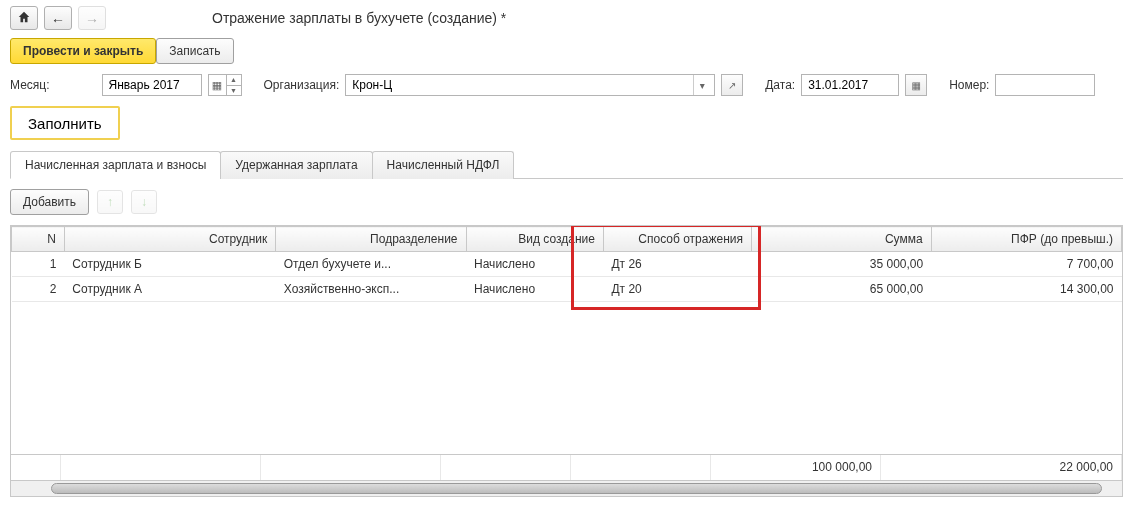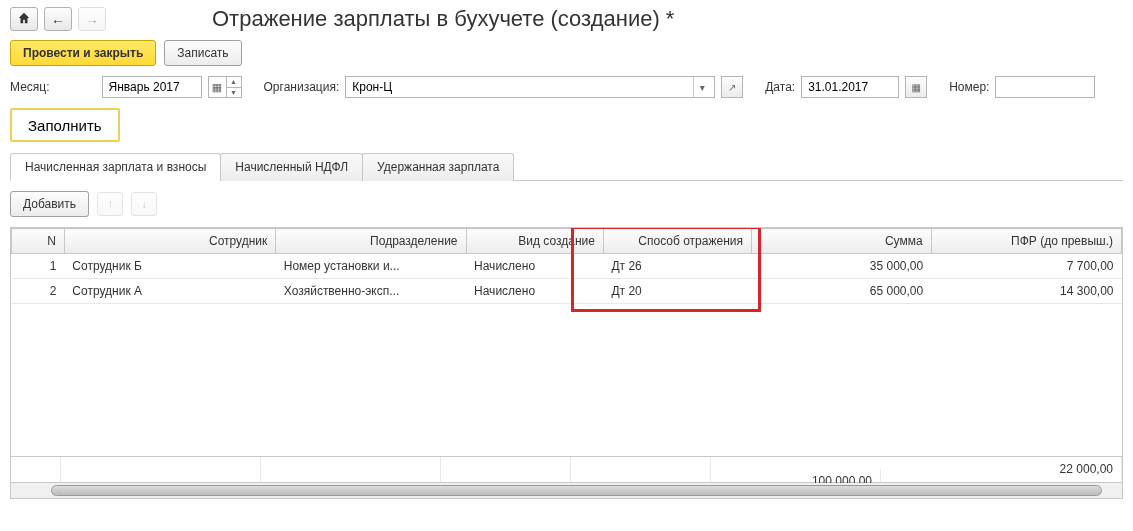--- a/index.html
+++ b/index.html
@@ -15,22 +15,22 @@
   .nav-row { display: flex; align-items: center; gap: 6px; margin-bottom: 6px; }
   .nav-btn {
     border: 1px solid #b0b0b0;
     background: linear-gradient(#fdfdfd,#e8e8e8);
     height: 24px; min-width: 28px;
     display: inline-flex; align-items: center; justify-content: center;
     border-radius: 3px; cursor: pointer;
     font-size: 14px; color: #333;
   }
   .nav-btn.disabled { opacity: 0.4; cursor: default; }
-  .page-title { font-size: 22px; font-weight: normal; margin-left: 100px; }
-  .toolbar-row { display: flex; align-items: center; gap: 8px; margin: 8px 0 10px 0; }
+  .page-title { font-size: 14px; font-weight: normal; margin-left: 100px; }
+  .toolbar-row { display: flex; align-items: center; margin: 8px 0 10px 0; }
   .btn {
     border: 1px solid #a0a0a0;
     background: linear-gradient(#fdfdfd,#ececec);
     height: 26px; padding: 0 12px;
     display: inline-flex; align-items: center; gap: 6px;
     border-radius: 3px; cursor: pointer;
     font-size: 12px; color: #333;
   }
   .btn-yellow {
     background: linear-gradient(#ffe96b,#ffd935);
@@ -170,22 +170,22 @@
   <span class="label">Номер:</span>
   <div class="field num-field">
     <input value="" style="">
   </div>
 </div>
 
 <button class="fill-btn">Заполнить</button>
 
 <div class="tabs">
   <div class="tab active">Начисленная зарплата и взносы</div>
+  <div class="tab">Удержанная зарплата</div>
   <div class="tab">Начисленный НДФЛ</div>
-  <div class="tab">Удержанная зарплата</div>
 </div>
 
 <div class="subtoolbar">
   <button class="btn">Добавить</button>
   <button class="mini-btn disabled">
     <span>↑</span>
   </button>
   <button class="mini-btn disabled">
     <span>↓</span>
   </button>
@@ -210,21 +210,21 @@
         <th>Вид создание</th>
         <th>Способ отражения</th>
         <th class="num">Сумма</th>
         <th class="num">ПФР (до превыш.)</th>
       </tr>
     </thead>
     <tbody id="grid-body">
         <tr>
           <td class="rownum">1</td>
           <td>Сотрудник Б</td>
-          <td>Номер установки и...</td>
+          <td>Отдел бухучете и...</td>
           <td>Начислено</td>
           <td>Дт 26</td>
           <td class="num">35 000,00</td>
           <td class="num">7 700,00</td>
         </tr>
         <tr>
           <td class="rownum">2</td>
           <td>Сотрудник А</td>
           <td>Хозяйственно-эксп...</td>
           <td>Начислено</td>
@@ -236,21 +236,21 @@
   </table>
   <div class="red-box" style="top:-2px; left:560px; width:190px; height:86px;"></div>
 </div>
 
 <div class="totals-row">
   <div class="cell" style="width:50px;"></div>
   <div class="cell" style="width:200px;"></div>
   <div class="cell" style="width:180px;"></div>
   <div class="cell" style="width:130px;"></div>
   <div class="cell" style="width:140px;"></div>
-  <div class="cell" style="width:170px;margin-top:12px;">100 000,00</div>
+  <div class="cell" style="width:170px;">100 000,00</div>
   <div class="cell" style="flex:1;">22 000,00</div>
 </div>
 
 <div class="hscroll">
   <div class="hscroll-thumb"></div>
 </div>
 
 
 
 

